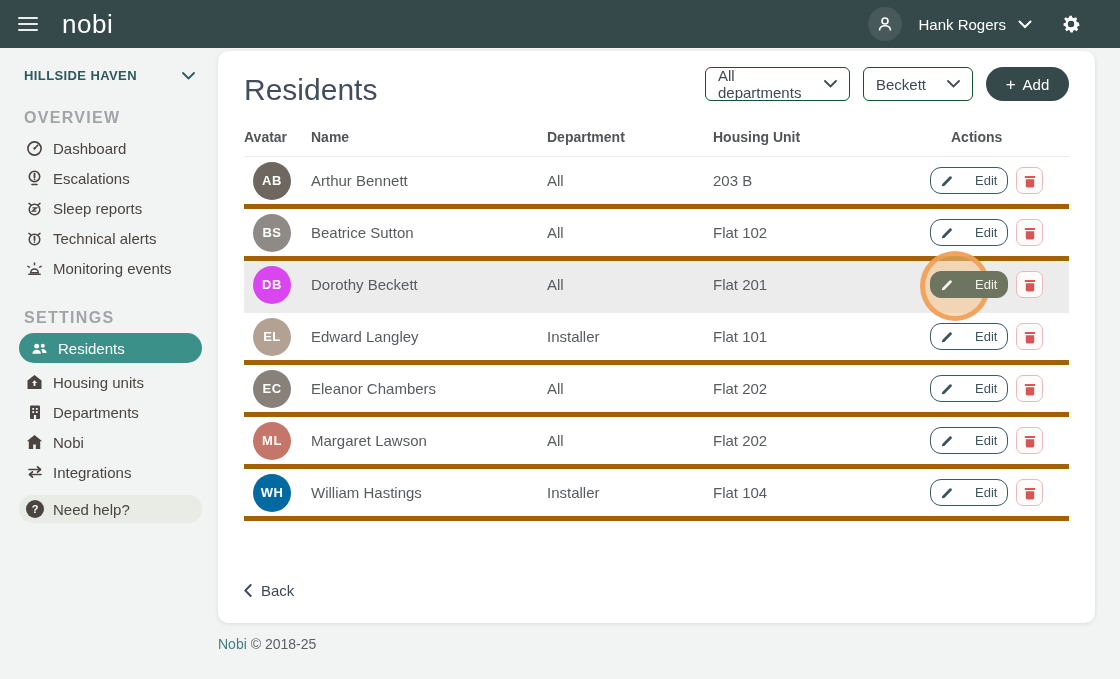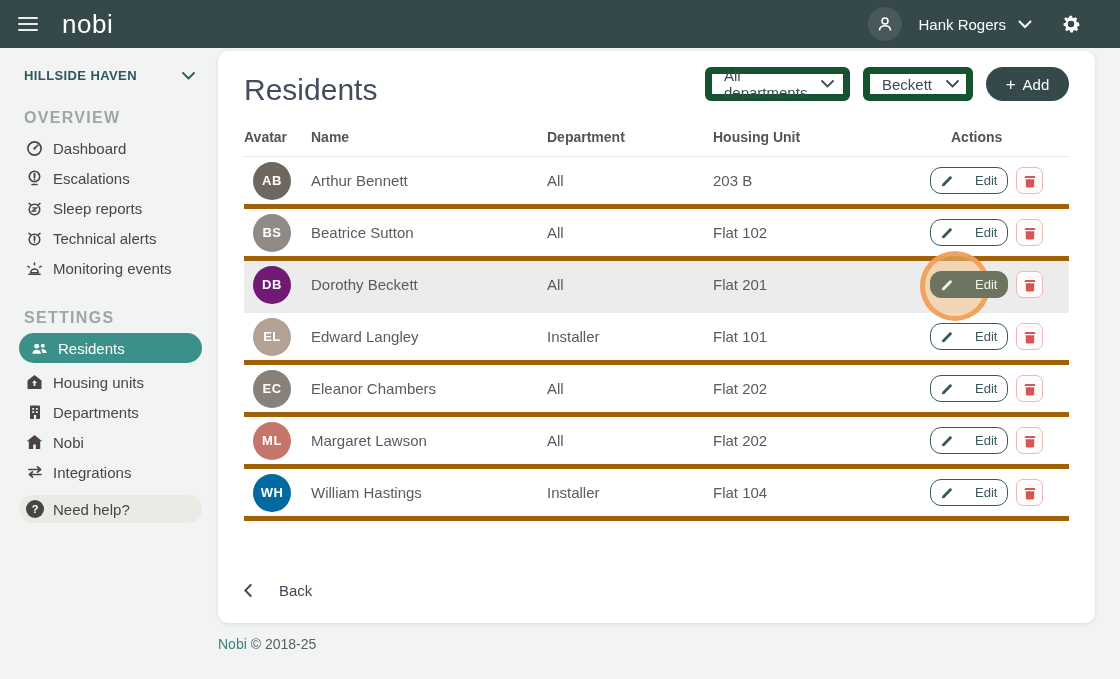--- a/index.html
+++ b/index.html
@@ -65,21 +65,21 @@
   
   .card {
     position:absolute; left:218px; top:51px; width:877px; height:572px;
     background:#ffffff; border-radius:10px;
     box-shadow:0 1px 4px rgba(0,0,0,0.10);
   }
   .card-header { display:flex; align-items:flex-start; padding:16px 26px 0 26px; }
   .page-title { font-size:30px; font-weight:500; color:#434e5d; margin-top:6px; }
   .filters { margin-left:auto; display:flex; gap:13px; }
   .select {
-    height:34px; border:7px solid #14532d; border-radius:6px; background:#ffffff;
+    height:34px; border:1px solid #14532d; border-radius:6px; background:#ffffff;
     display:flex; align-items:center; padding:0 12px; cursor:pointer;
     font-size:15px; color:#3f4a52;
   }
   .select .sel-chev { margin-left:auto; padding-left:14px; }
   .select-dept { width:145px; }
   .select-status { width:110px; }
   .add-btn {
     width:83px; height:34px; border:none; border-radius:17px; background:#35494a;
     color:#ffffff; font-size:15px; display:flex; align-items:center; justify-content:center;
     gap:7px; cursor:pointer; font-family:inherit;
@@ -117,21 +117,21 @@
     width:27px; height:27px; background:#fffbfb; border:1px solid #eab9b9; border-radius:7px;
     display:inline-flex; align-items:center; justify-content:center; cursor:pointer; position:relative; z-index:4;
   }
   .click-ring {
     position:absolute; left:27px; top:-10px; width:70px; height:70px; border-radius:50%;
     background:rgba(246,195,133,0.55); border:5px solid rgba(239,158,85,0.9);
     pointer-events:none; z-index:3;
   }
 
   .back-link {
-    position:absolute; left:26px; bottom:24px; display:flex; align-items:center; gap:27px;
+    position:absolute; left:26px; bottom:24px; display:flex; align-items:center; gap:9px;
     font-size:15px; color:#3e4956; cursor:pointer;justify-content:space-between;
   }
 
   
   .footer { position:absolute; left:218px; top:636px; font-size:14px; }
   .footer .brand { color:#417d82; cursor:pointer; }
   .footer .copy { color:#5b6065; }
 </style>
 </head>
 <body>
@@ -382,21 +382,21 @@
       <button class="delete-btn">
         <svg width="14" height="14" viewBox="0 0 14 14" fill="#d95454">
                 <rect x="1.6" y="2" width="10.8" height="2" rx="1"></rect>
                 <path d="M2.8 5.2h8.4V12a1.4 1.4 0 0 1-1.4 1.4H4.2A1.4 1.4 0 0 1 2.8 12Z"></path>
               </svg>
       </button>
     </div>
   </div>
         <div class="row highlighted">
     <div class="col-avatar">
-      <div class="avatar" style="background: #701a75; text-align: right;">
+      <div class="avatar" style="background: #d946ef; text-align: right;">
         <span>DB</span>
       </div>
     </div>
     <div class="col-name cell">Dorothy Beckett</div>
     <div class="col-dept cell">All</div>
     <div class="col-housing cell">Flat 201</div>
     <div class="col-actions actions-cell">
       <div class="click-ring"></div>
       <button class="edit-btn">
         <svg width="12" height="12" viewBox="0 0 12 12" fill="currentColor">

